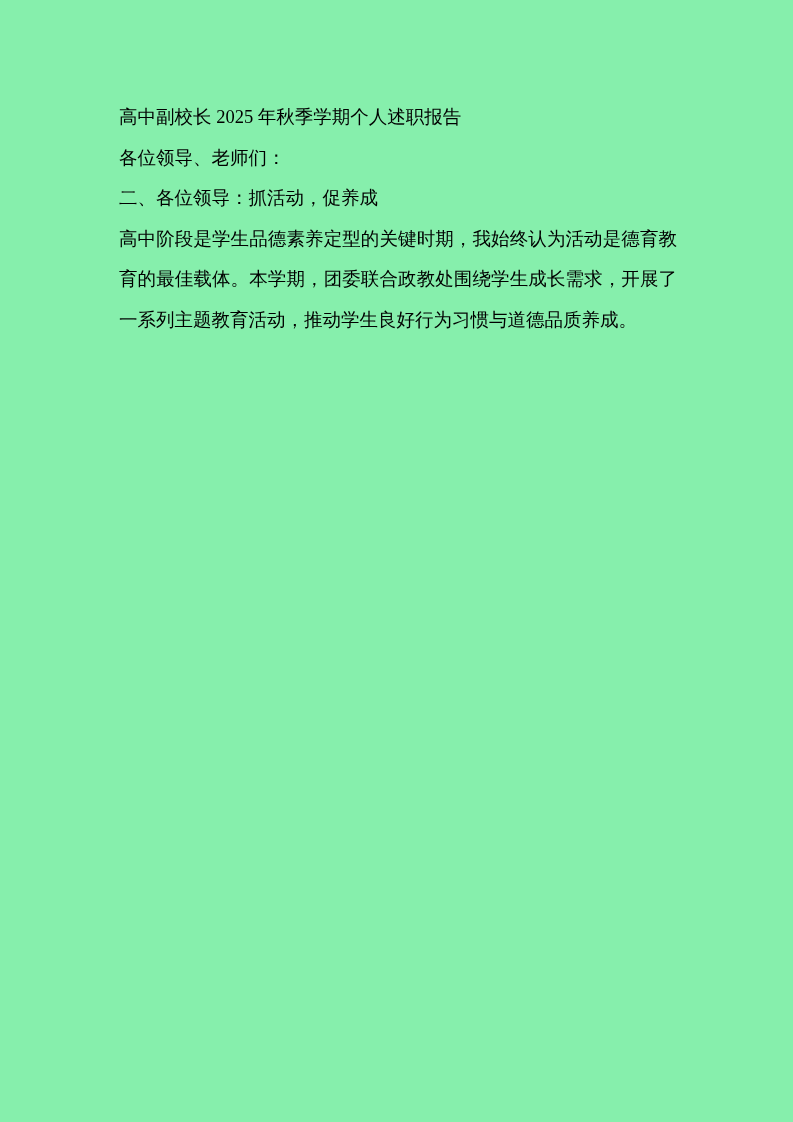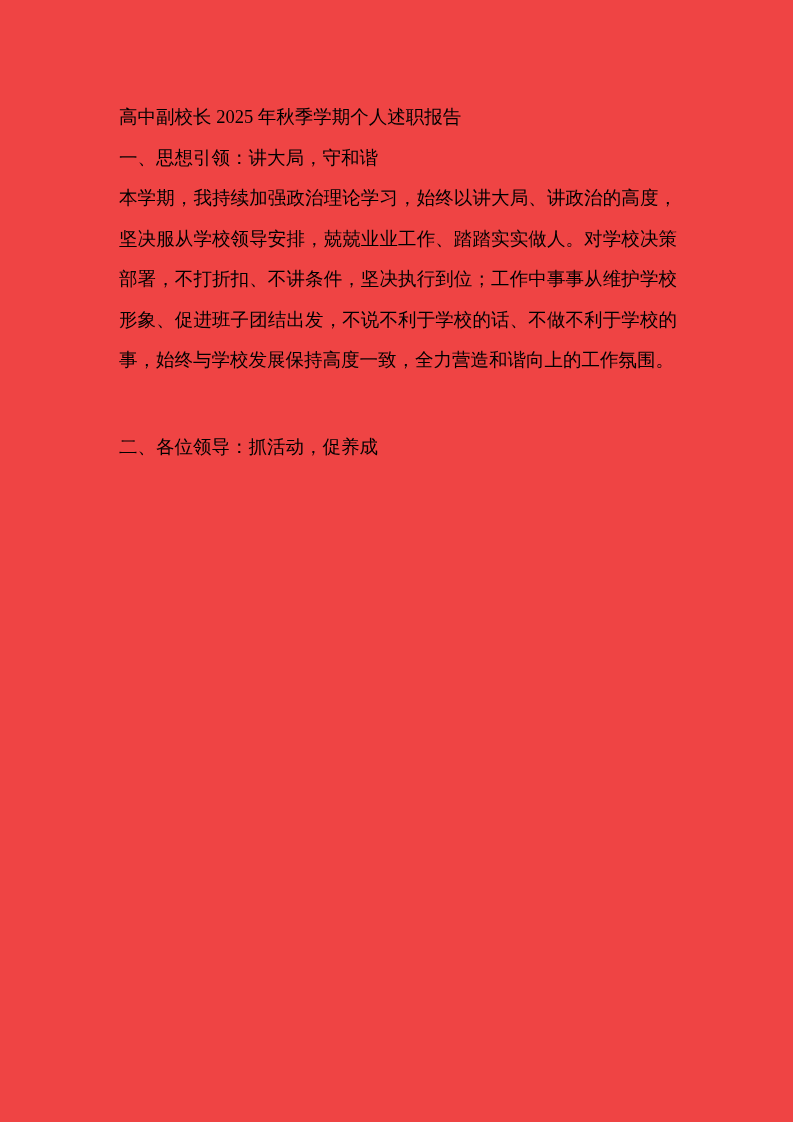--- a/index.html
+++ b/index.html
@@ -5,21 +5,21 @@
   html, body {
     margin: 0;
     padding: 0;
     background: #ffffff;
   }
   .page {
     position: relative;
     box-sizing: border-box;
     width: 793px;
     height: 1122px;
-    background: #ef4444;
+    background: #86efac;
     padding: 97px 116px 0 119px;
     overflow: hidden;
     font-family: "Liberation Serif", "DejaVu Serif", serif;
     color: #000000;
     font-size: 18.5px;
     line-height: 40.5px;
   }
   .page p {
     margin: 0;
     padding: 0;
@@ -41,24 +41,22 @@
     margin-bottom: 0;
   }
 </style>
 </head>
 <body>
 
 <div class="page">
 
   <p class="doc-title">高中副校长 2025 年秋季学期个人述职报告</p>
 
+  <p class="salutation">各位领导、老师们：</p>
+
 
 
   <div class="doc-section">
-    <p class="section-heading">一、思想引领：讲大局，守和谐</p>
-    <p class="para">本学期，我持续加强政治理论学习，始终以讲大局、讲政治的高度，坚决服从学校领导安排，兢兢业业工作、踏踏实实做人。对学校决策部署，不打折扣、不讲条件，坚决执行到位；工作中事事从维护学校形象、促进班子团结出发，不说不利于学校的话、不做不利于学校的事，始终与学校发展保持高度一致，全力营造和谐向上的工作氛围。</p>
-  </div>
-
-  <div class="doc-section">
     <p class="section-heading">二、各位领导：抓活动，促养成</p>
+    <p class="para">高中阶段是学生品德素养定型的关键时期，我始终认为活动是德育教育的最佳载体。本学期，团委联合政教处围绕学生成长需求，开展了一系列主题教育活动，推动学生良好行为习惯与道德品质养成。</p>
   </div>
 
 </div>
 
 </body></html>

